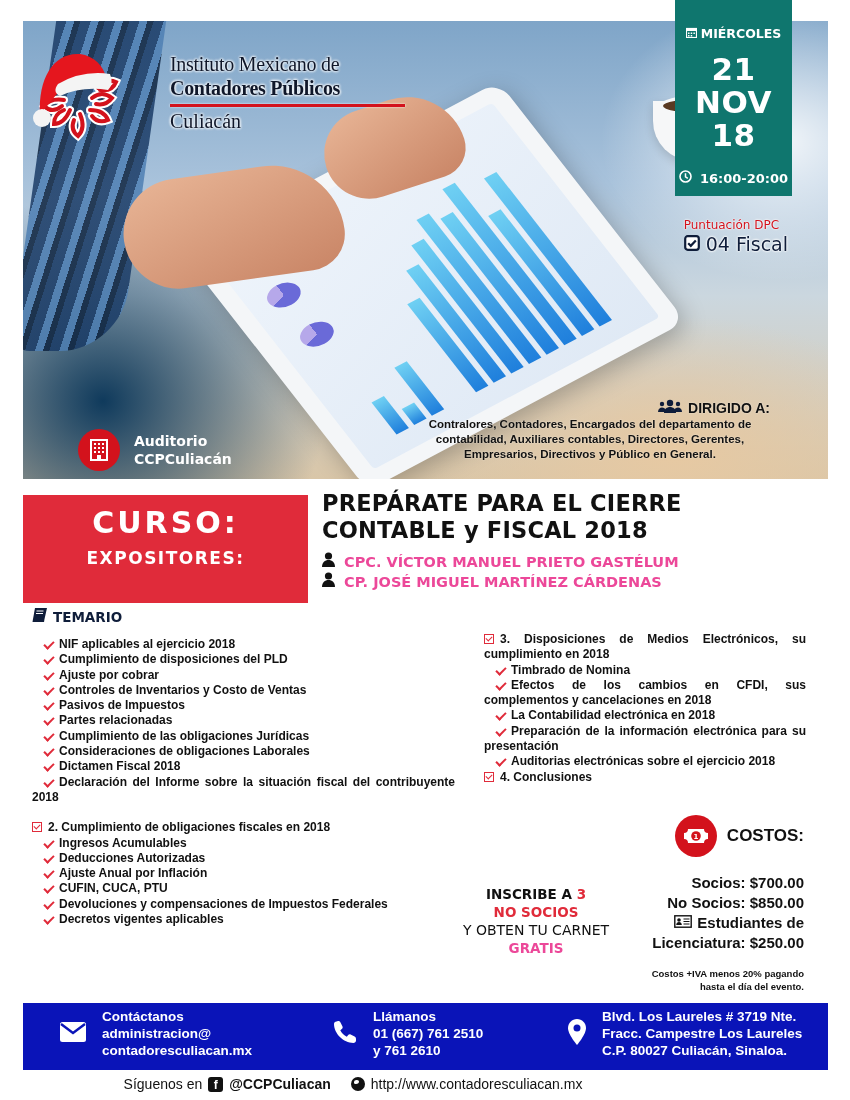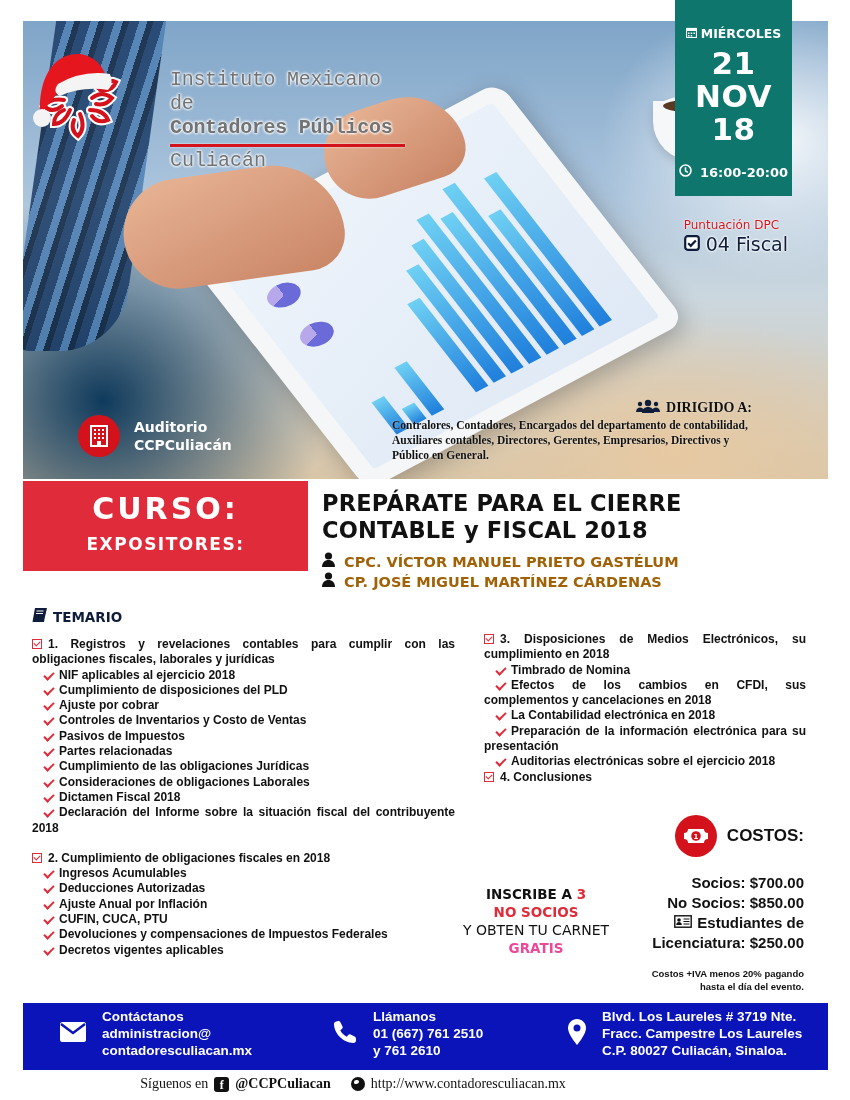--- a/index.html
+++ b/index.html
@@ -25,56 +25,56 @@
                    background: linear-gradient(160deg, #eef4fb, #dfe9f5); border-radius: 4px; overflow: hidden; }
   .bar { position: absolute; bottom: 20px; width: 14px; background: linear-gradient(180deg,#6fd0f3,#1f7fdc); }
   .pie { position: absolute; width: 34px; height: 24px; border-radius: 50%;
          background: conic-gradient(#6a6ad8 0 70%, #b6a8ea 70% 100%); }
   .hand { position: absolute; background: linear-gradient(160deg,#e8b596,#c98566); border-radius: 60px 80px 40px 60px; }
   .cup { position: absolute; left: 630px; top: 80px; width: 90px; height: 60px; background: #f6f7f8; border-radius: 0 0 40px 40px; box-shadow: 0 4px 10px rgba(0,0,0,0.15); }
   .cup::before { content: ""; position: absolute; left: 6px; top: -6px; width: 78px; height: 14px; border-radius: 50%; background: #5a3a22; border: 4px solid #f6f7f8; }
 
   .logo { position: absolute; left: 30px; top: 30px; width: 380px; height: 130px; }
   .logo-mark { position: absolute; left: 2px; top: 18px; width: 100px; height: 100px; }
-  .logo-text { position: absolute; left: 140px; top: 38px; font-family: Liberation Mono, monospace; color: #737373;
+  .logo-text { position: absolute; left: 140px; top: 22px; font-family: Liberation Serif, serif; color: #0f172a;
                text-shadow: 0 0 3px #fff, 0 0 3px #fff, 0 0 3px #fff; }
   .logo-line1 { font-size: 20px; line-height: 24px; letter-spacing: -0.3px; }
   .logo-line2 { font-size: 20px; line-height: 24px; font-weight: bold; letter-spacing: -0.3px; }
   .logo-rule { width: 235px; height: 3px; background: #d3121c; margin: 4px 0 2px; box-shadow: 0 0 2px #fff; }
   .logo-line3 { font-size: 20px; line-height: 24px; }
 
   .date-box { position: absolute; left: 675px; top: 0; width: 117px; height: 196px; background: #0f766e;
               color: #fff; text-align: center; font-family: "DejaVu Sans", sans-serif; font-weight: bold; }
   .date-dow { margin-top: 26px; font-size: 12.5px; display: flex; align-items: center; justify-content: center; gap: 4px; }
   .date-big { font-size: 31px; line-height: 33px; letter-spacing: 0.5px; }
-  .date-day { margin-top: 6px; }
+  .date-day { margin-top: 12px; }
   .date-time { margin-top: 18px; font-size: 13px; display: flex; align-items: center; justify-content: center; gap: 8px; }
 
   .dpc { position: absolute; right: 62px; top: 218px; text-align: left; font-family: "DejaVu Sans", sans-serif; font-weight: normal; }
   .dpc-label { color: #d3121c; font-size: 12px; text-shadow: 0 0 2px #fff, 0 0 2px #fff; }
   .dpc-value { color: #0f1d3a; font-size: 19px; display: flex; align-items: center; gap: 6px; justify-content: flex-end;
                text-shadow: 0 0 2px #fff, 0 0 2px #fff, 0 0 3px #fff; margin-top: 1px; }
 
-  .venue { position: absolute; left: 55px; top: 394px; display: flex; align-items: center; gap: 14px; }
+  .venue { position: absolute; left: 55px; top: 408px; display: flex; align-items: center; gap: 14px; }
   .venue-icon { width: 42px; height: 42px; border-radius: 50%; background: #d3121c; display: flex; align-items: center; justify-content: center; }
   .venue-text { color: #fff; font-family: "DejaVu Sans", sans-serif; font-weight: bold; font-size: 14px; line-height: 18px; }
 
-  .dirigido { position: absolute; right: 76px; top: 378px; width: 360px; text-align: left;
-              font-family: Liberation Serif, serif; font-weight: bold; color: #111; text-shadow: 0 0 2px rgba(255,255,255,0.6); }
+  .dirigido { position: absolute; right: 58px; top: 378px; width: 360px; text-align: center;
+              font-family: Liberation Sans, sans-serif; font-weight: bold; color: #111; text-shadow: 0 0 2px rgba(255,255,255,0.6); }
   .dirigido-title { font-size: 14px; display: flex; justify-content: flex-end; align-items: center; gap: 6px; }
   .dirigido-body { font-size: 11.5px; line-height: 15px; margin-top: 1px; }
 
   
-  .curso-box { position: absolute; left: 23px; top: 481px; width: 285px; height: 90px; background: #e02b3a; color: #fff;
+  .curso-box { position: absolute; left: 23px; top: 495px; width: 285px; height: 108px; background: #e02b3a; color: #fff;
                text-align: center; font-family: "DejaVu Sans", sans-serif; font-weight: bold; }
   .curso-label { font-size: 30px; letter-spacing: 3px; margin-top: 10px; }
   .expo-label { font-size: 17px; letter-spacing: 1.5px; margin-top: 8px; }
   .course-title { position: absolute; left: 322px; top: 490px; font-family: "DejaVu Sans", sans-serif; font-weight: bold;
                   font-size: 22.5px; line-height: 27px; color: #111; letter-spacing: 0.2px; }
-  .speakers { position: absolute; left: 322px; top: 552px; font-family: "DejaVu Sans", sans-serif; font-weight: bold; font-size: 14.5px; line-height: 19px; color: #a16207; }
+  .speakers { position: absolute; left: 322px; top: 552px; font-family: "DejaVu Sans", sans-serif; font-weight: bold; font-size: 14.5px; line-height: 19px; color: #ec4899; }
   .speaker { display: flex; align-items: center; gap: 9px; }
 
   
   .temario-title { position: absolute; left: 32px; top: 608px; font-family: "DejaVu Sans", sans-serif; font-weight: bold;
                    font-size: 13.5px; color: #0f1d3a; display: flex; align-items: center; gap: 5px; }
   .col { position: absolute; font-family: "Liberation Sans", sans-serif; font-weight: bold; font-size: 12px; line-height: 15.3px; color: #111; }
   .col-left { left: 32px; top: 637px; width: 423px; }
   .col-right { left: 484px; top: 632px; width: 322px; }
   .topic { text-align: justify; }
   .topic-head { display: block; }
@@ -99,21 +99,21 @@
   .cost-lines { margin-top: 16px; font-size: 15px; line-height: 20px; }
   .cost-note { margin-top: 14px; font-size: 9.5px; line-height: 13px; font-weight: bold; }
 
   
   .contact-bar { position: absolute; left: 23px; top: 1003px; width: 805px; height: 67px; background: #0a14b8; color: #fff;
                  font-family: "Liberation Sans", sans-serif; font-weight: bold; font-size: 13.5px; line-height: 17px; }
   .c-item { position: absolute; top: 5px; display: flex; align-items: center; gap: 16px; }
   .c-email { left: 37px; }
   .c-phone { left: 310px; }
   .c-addr { left: 545px; }
-  .follow { position: absolute; left: 0; top: 1076px; width: 706px; text-align: center; font-family: Liberation Serif, serif;
+  .follow { position: absolute; left: 0; top: 1076px; width: 706px; text-align: center; font-family: Liberation Sans, sans-serif;
             font-size: 14px; color: #111; display: flex; justify-content: center; align-items: center; gap: 6px; }
   .follow b { font-weight: bold; }
   .fb-icon { width: 15px; height: 15px; background: #111; border-radius: 3px; color: #fff; font-weight: bold; font-size: 12px;
              display: inline-flex; align-items: flex-end; justify-content: center; line-height: 14px; }
   .globe-icon { width: 14px; height: 14px; border-radius: 50%; background: #111; display: inline-block; margin-left: 14px; position: relative; }
   .globe-icon::after { content: ""; position: absolute; left: 3px; top: 3px; width: 5px; height: 4px; background: #fff; border-radius: 50% 40% 60% 30%; }
 </style>
 </head>
 <body>
 
@@ -287,21 +287,20 @@
         <path d="M3 0h12l-2.5 11H1z" fill="#0f1d3a"></path>
         <path d="M1 11h11.5L12 14H0.5z" fill="#0f1d3a"></path>
         <path d="M4.5 3h7M4 5.5h7" stroke="#fff" stroke-width="1"></path>
       </svg>
   </span>
   <span>TEMARIO</span>
 </div>
 
 <div class="col col-left">
   <div class="topic">
-    <span class="topic-head"><span class="box-check"></span><span>1. Registros y revelaciones contables para cumplir con las obligaciones fiscales, laborales y jurídicas</span></span>
     <span class="sub"><span class="tick"></span><span>NIF aplicables al ejercicio 2018</span></span>
     <span class="sub"><span class="tick"></span><span>Cumplimiento de disposiciones del PLD</span></span>
     <span class="sub"><span class="tick"></span><span>Ajuste por cobrar</span></span>
     <span class="sub"><span class="tick"></span><span>Controles de Inventarios y Costo de Ventas</span></span>
     <span class="sub"><span class="tick"></span><span>Pasivos de Impuestos</span></span>
     <span class="sub"><span class="tick"></span><span>Partes relacionadas</span></span>
     <span class="sub"><span class="tick"></span><span>Cumplimiento de las obligaciones Jurídicas</span></span>
     <span class="sub"><span class="tick"></span><span>Consideraciones de obligaciones Laborales</span></span>
     <span class="sub"><span class="tick"></span><span>Dictamen Fiscal 2018</span></span>
     <span class="sub sub-wrap" style="padding-left:0;text-indent:0"><span style="padding-left:10px"></span><span class="tick"></span><span>Declaración del Informe sobre la situación fiscal del contribuyente 2018</span></span>

